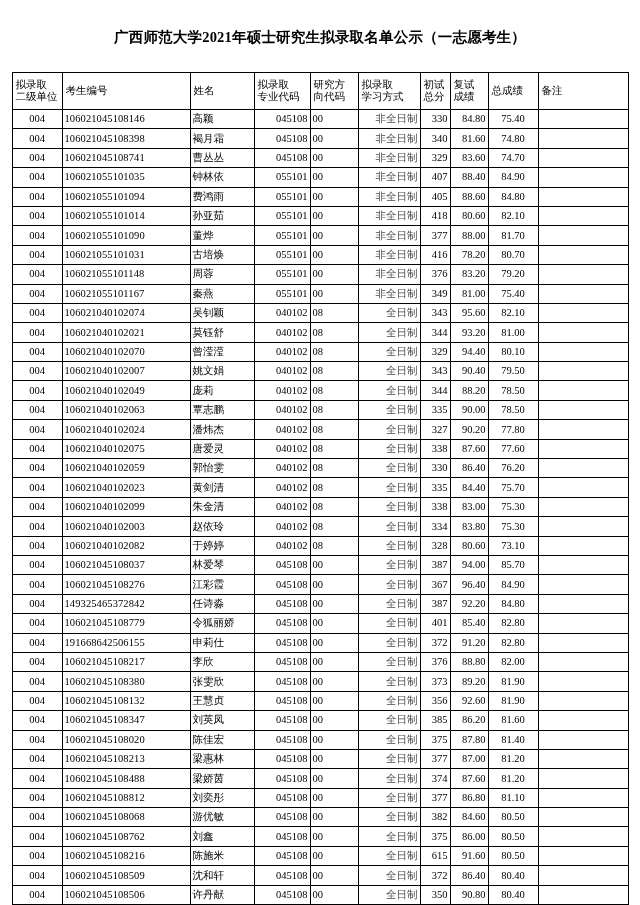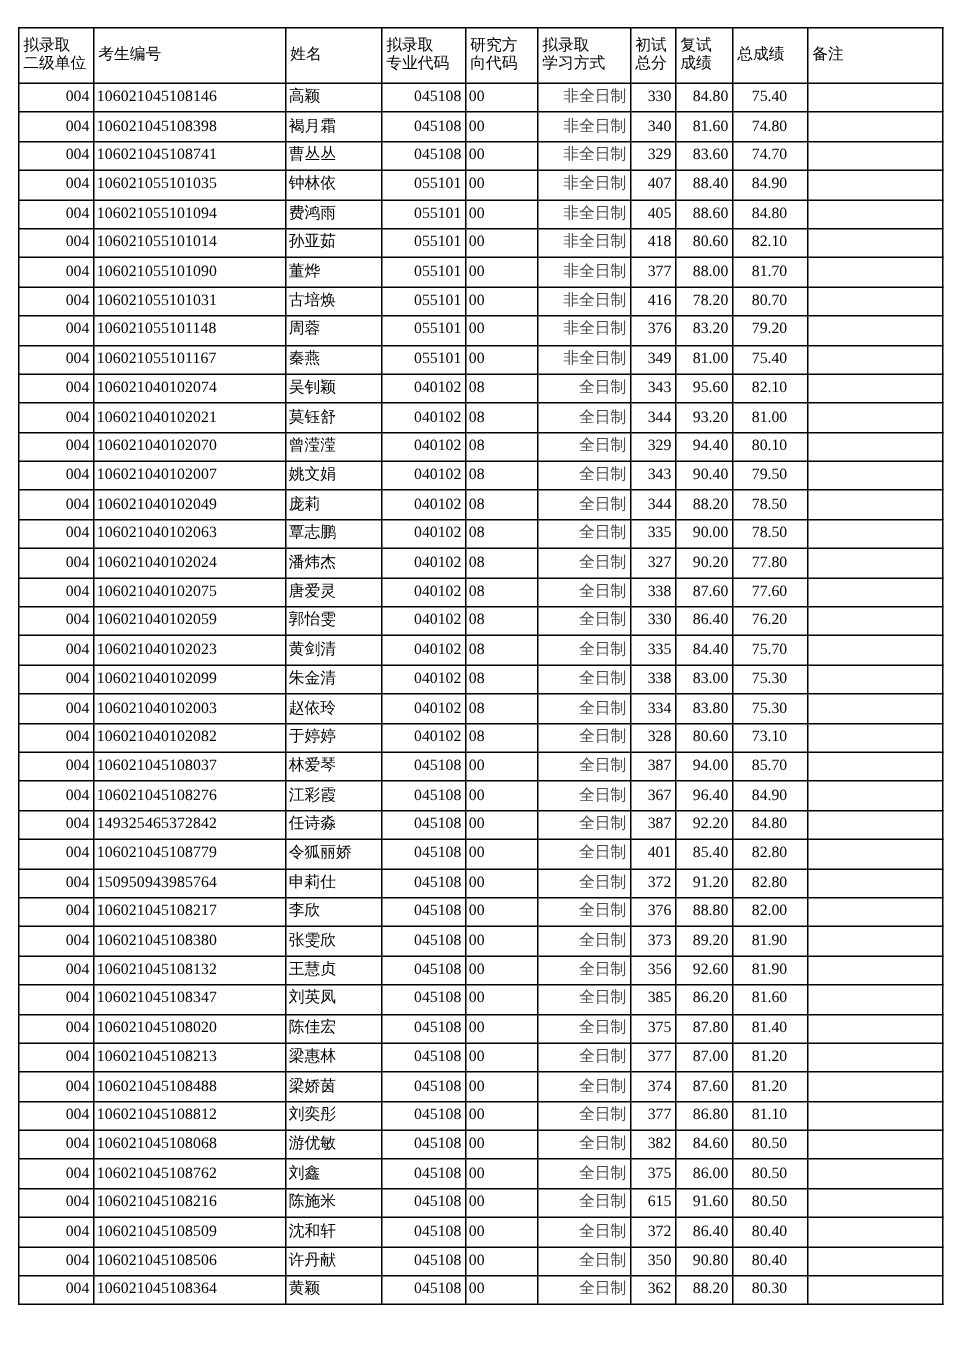--- a/index.html
+++ b/index.html
@@ -65,36 +65,37 @@
   col.c-num     { width: 128px; }
   col.c-name    { width: 64px; }
   col.c-major   { width: 56px; }
   col.c-dir     { width: 48px; }
   col.c-mode    { width: 62px; }
   col.c-first   { width: 30px; }
   col.c-second  { width: 38px; }
   col.c-total   { width: 50px; }
   col.c-remark  { width: 90px; }
 
-  td.unit   { text-align: right; padding-left: 5px; }
+  td.unit   { text-align: center; padding-left: 5px; }
   td.num    { text-align: left; padding-left: 5px; letter-spacing: 0.1px; }
   td.name   { text-align: left; padding-left: 4px; }
   td.major  { text-align: right; padding-left: 4px; }
   td.dir    { text-align: left; padding-left: 4px; }
   td.mode   { text-align: right; color: #4a4a4a; }
   td.first  { text-align: right; padding-right: 3px; }
   td.second { text-align: right; padding-right: 4px; }
   td.total  { text-align: center; }
   td.remark { text-align: left; }
 </style>
 </head>
 <body>
 
 <div class="page">
 
+  <div class="doc-title">广西师范大学2021年硕士研究生拟录取名单公示（一志愿考生）</div>
 
   <table class="grid">
     <colgroup>
       <col class="c-unit">
         <col class="c-num">
         <col class="c-name">
         <col class="c-major">
       <col class="c-dir">
         <col class="c-mode">
         <col class="c-first">
@@ -454,21 +455,21 @@
           <td class="major">045108</td>
           <td class="dir">00</td>
           <td class="mode">全日制</td>
           <td class="first">401</td>
           <td class="second">85.40</td>
           <td class="total">82.80</td>
           <td class="remark"></td>
         </tr>
         <tr>
           <td class="unit">004</td>
-          <td class="num">150950943985764</td>
+          <td class="num">191668642506155</td>
           <td class="name">申莉仕</td>
           <td class="major">045108</td>
           <td class="dir">00</td>
           <td class="mode">全日制</td>
           <td class="first">372</td>
           <td class="second">91.20</td>
           <td class="total">82.80</td>
           <td class="remark"></td>
         </tr>
         <tr>

